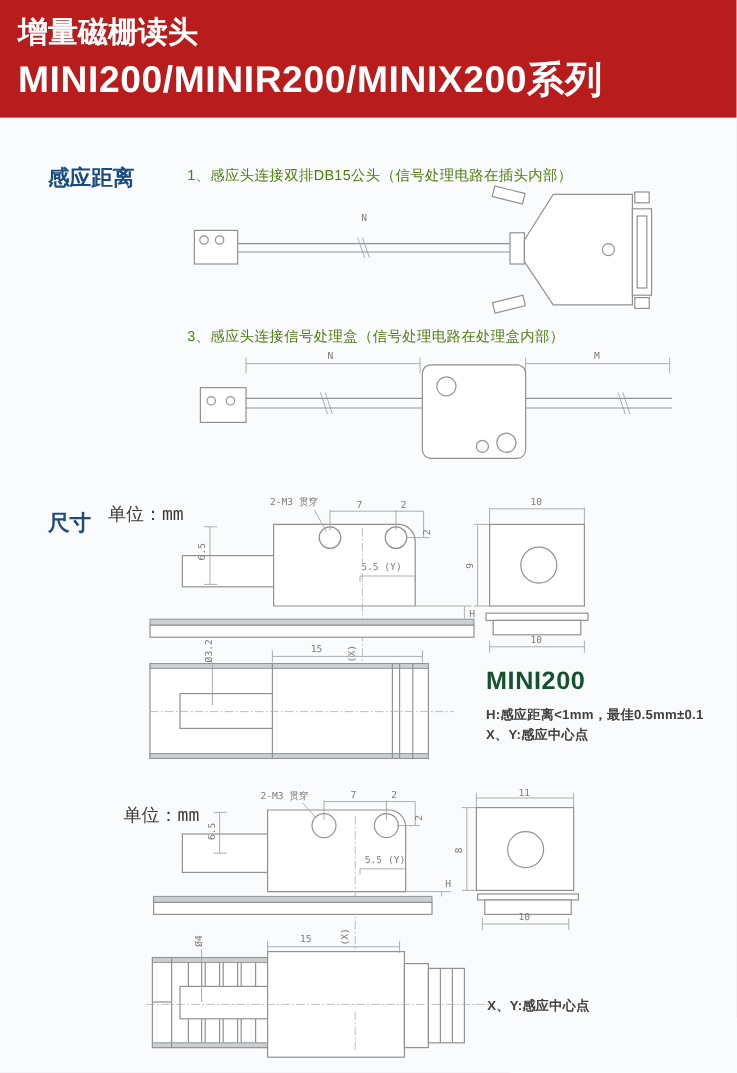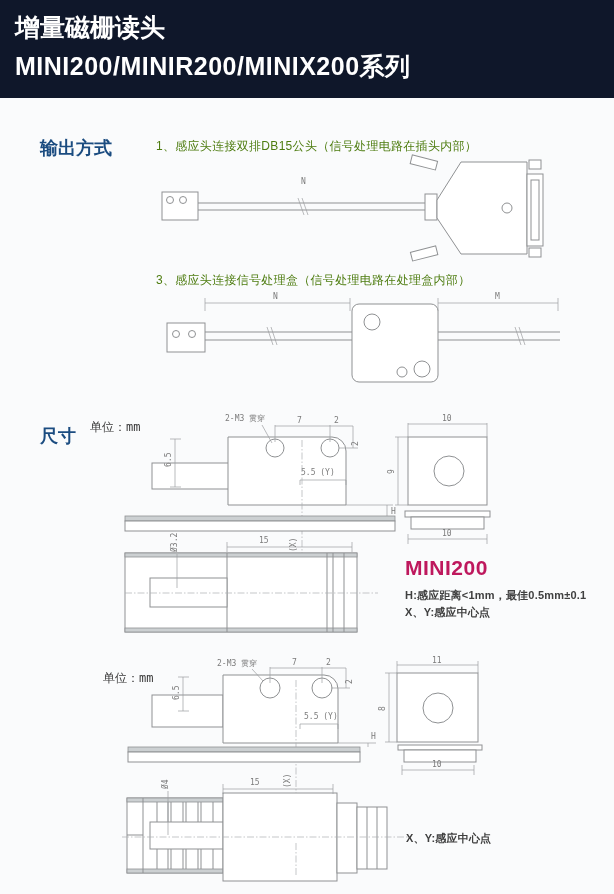--- a/index.html
+++ b/index.html
@@ -1,46 +1,46 @@
 <!DOCTYPE html>
 <html><head>
 <meta charset="utf-8">
 <style>
   *{margin:0;padding:0;box-sizing:border-box}
   html,body{background:#e9eaec}
   .page{position:relative;width:614px;height:894px;background:#fafbfc;overflow:hidden;
         font-family:"Liberation Sans",sans-serif;margin:0 auto}
-  .header{position:absolute;left:0;top:0;width:614px;height:98px;background:#0f172a;color:#ffffff;
+  .header{position:absolute;left:0;top:0;width:614px;height:98px;background:#b91c1c;color:#ffffff;
           padding:9px 0 0 15px}
   .header .t1{font-size:25px;font-weight:bold;line-height:37px}
-  .header .t2{font-size:25px;font-weight:bold;line-height:41px;letter-spacing:.5px}
+  .header .t2{font-size:31px;font-weight:bold;line-height:41px;letter-spacing:.5px}
   .sec-heading{position:absolute;font-size:18px;font-weight:bold;color:#1b4c80}
   .item-text{position:absolute;font-size:12px;color:#4d7c0f;letter-spacing:.3px}
-  .unit{position:absolute;font-size:12px;color:#3a3a3a;font-family:"DejaVu Sans Mono",monospace}
-  .model-name{position:absolute;font-size:21px;font-weight:bold;color:#be185d;letter-spacing:.5px}
+  .unit{position:absolute;font-size:15px;color:#3a3a3a;font-family:"DejaVu Sans Mono",monospace}
+  .model-name{position:absolute;font-size:21px;font-weight:bold;color:#14532d;letter-spacing:.5px}
   .spec{position:absolute;font-size:11px;color:#404040;font-weight:bold;letter-spacing:.2px}
   svg{position:absolute;overflow:visible}
   svg text{font-family:"DejaVu Sans Mono",monospace;font-size:8px;fill:#7b7b7b}
   .cad{stroke:#8f9193;fill:none;stroke-width:1}
   .cadF{stroke:#8f9193;fill:#ffffff;stroke-width:1}
   .shade{fill:#ccd0d2;stroke:#8f9193;stroke-width:.8}
   .dim{stroke:#9c9ea0;stroke-width:.7;fill:none}
   .cl{stroke:#aeb0b2;stroke-width:.7;stroke-dasharray:7 2 1.5 2;fill:none}
 </style>
 </head>
 <body>
 
 <div class="page">
 
   <div class="header">
     <div class="t1">增量磁栅读头</div>
     <div class="t2">MINI200/MINIR200/MINIX200系列</div>
   </div>
 
-  <div class="sec-heading" style="left:40px;top:136px">输出方式</div>
+  <div class="sec-heading" style="left:40px;top:136px">感应距离</div>
   <div class="item-text" style="left:156px;top:138px">1、感应头连接双排DB15公头（信号处理电路在插头内部）</div>
 
   <svg style="left:155px;top:150px" width="420" height="118" viewBox="0 0 420 118">
     <g>
       <rect class="cadF" x="7" y="42" width="36" height="28"></rect>
       <circle class="cad" cx="15" cy="50" r="3.5"></circle>
       <circle class="cad" cx="28" cy="50" r="3.5"></circle>
     </g>
     <g>
       <line class="cad" x1="43" y1="53" x2="270" y2="53"></line>

